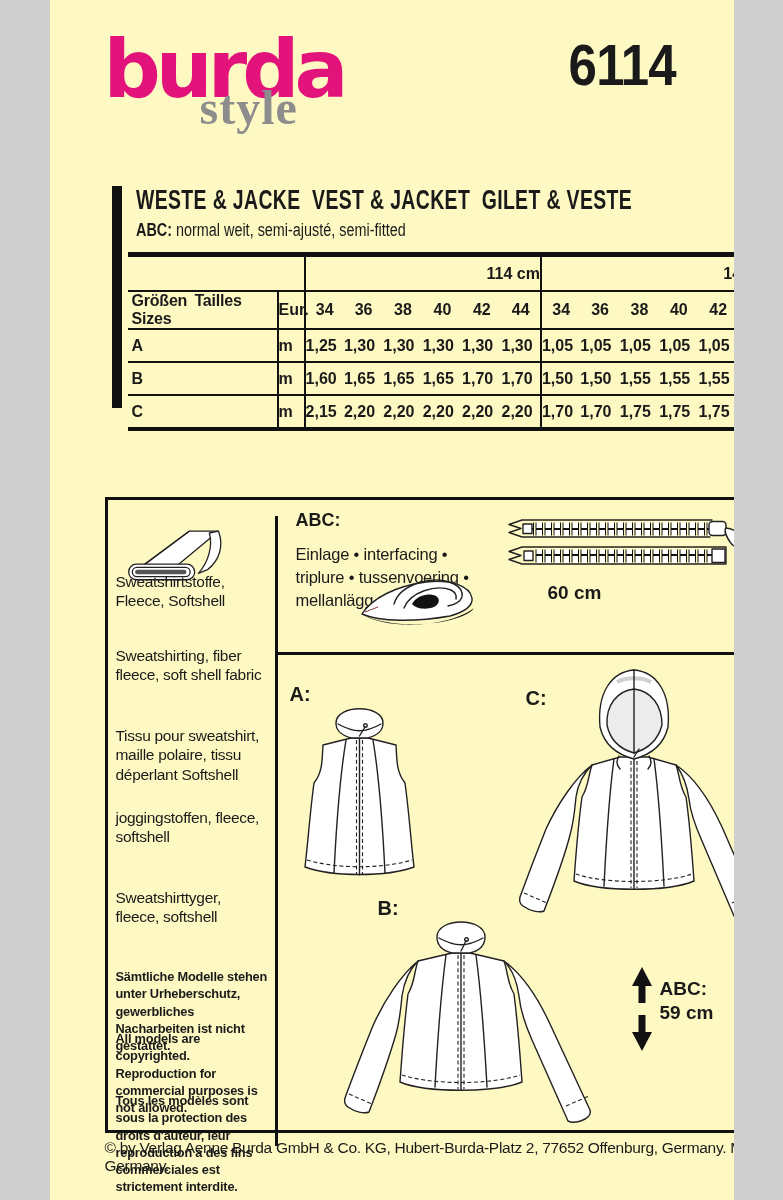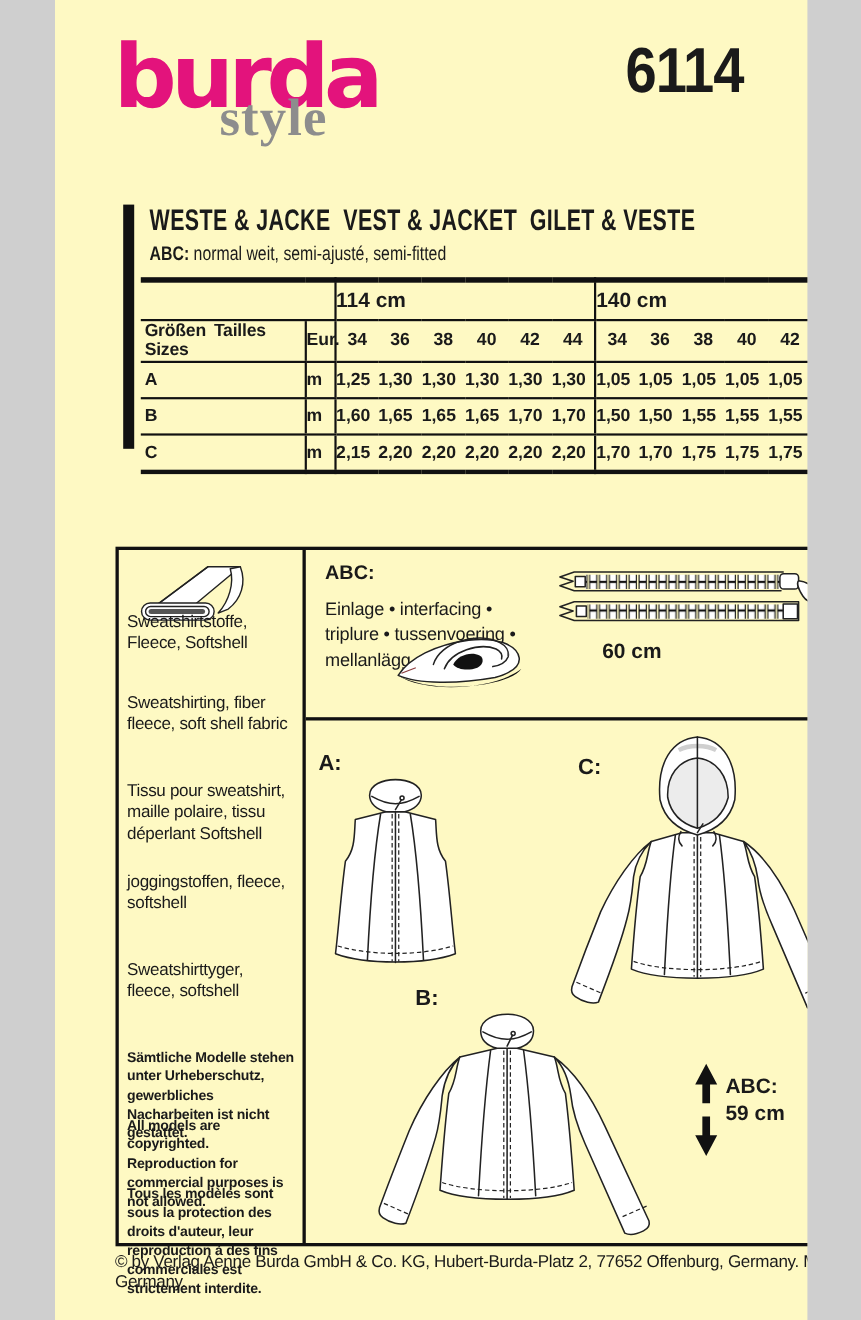--- a/index.html
+++ b/index.html
@@ -29,30 +29,30 @@
   .fit-line{
     position:absolute;left:86px;top:220px;font-size:18px;line-height:1.2;white-space:pre;
     transform:scaleX(0.8);transform-origin:0 0;
   }
   .fit-line .lbl{font-weight:bold;}
   
   .yardage{position:absolute;left:78px;top:252px;}
   table.yt{border-collapse:collapse;table-layout:fixed;width:650px;
     border-top:5px solid #111;border-bottom:4px solid #111;}
   table.yt td{padding:0;font-weight:bold;vertical-align:middle;}
-  tr.r-group td{height:33px;font-size:19px;text-align:left;}
+  tr.r-group td{height:33px;font-size:16px;text-align:right;}
   tr.r-sizes td{height:27px;font-size:16px;text-align:center;}
   tr.r-data td{height:31px;font-size:16px;text-align:left;}
   td.c-label{text-align:left !important;padding-left:4px !important;font-size:14.5px;letter-spacing:-0.2px;word-spacing:3px;}
   td.c-eur{text-align:right;padding-right:3px !important;font-size:14.5px;}
   .bb td{border-bottom:2px solid #111;}
   td.vl{border-left:2px solid #111;}
   
   .lower-box{position:absolute;left:55px;top:497px;width:667px;height:630px;border:3px solid #111;}
-  .materials{position:absolute;left:0;top:0;width:167px;height:100%;border-right:3px solid #111;}
+  .materials{position:absolute;left:0;top:16px;width:167px;height:100%;border-right:3px solid #111;}
   .materials p{position:absolute;left:8px;width:152px;margin:0;font-size:15.5px;line-height:1.25;letter-spacing:-0.3px;}
   .materials p.legal{font-weight:bold;font-size:12.8px;line-height:1.35;letter-spacing:-0.2px;}
   .notions{position:absolute;left:170px;top:0;width:497px;height:152px;border-bottom:3px solid #111;}
   .notions .abc{position:absolute;left:18px;top:10px;font-size:18px;font-weight:bold;}
   .notions .interlines{position:absolute;left:18px;top:43px;font-size:16.5px;line-height:1.38;letter-spacing:-0.2px;}
   .notions .ziplen{position:absolute;left:270px;top:82px;width:140px;text-align:left;font-size:19px;font-weight:bold;}
   .views{position:absolute;left:170px;top:155px;width:497px;height:475px;}
   .view-label{position:absolute;font-size:20px;font-weight:bold;}
   .len-text{position:absolute;left:382px;top:322px;font-size:19px;font-weight:bold;line-height:1.25;}
   

